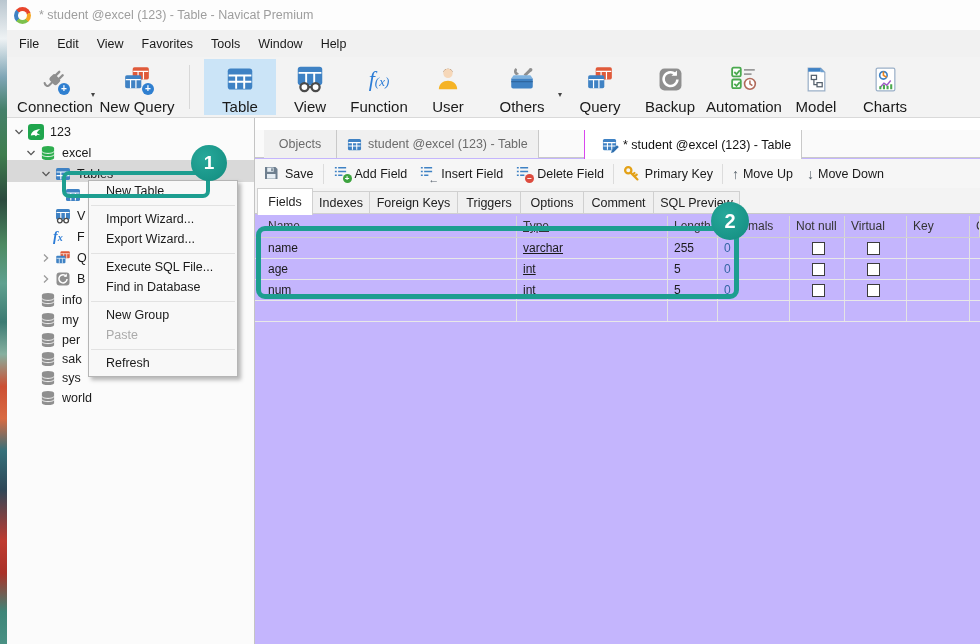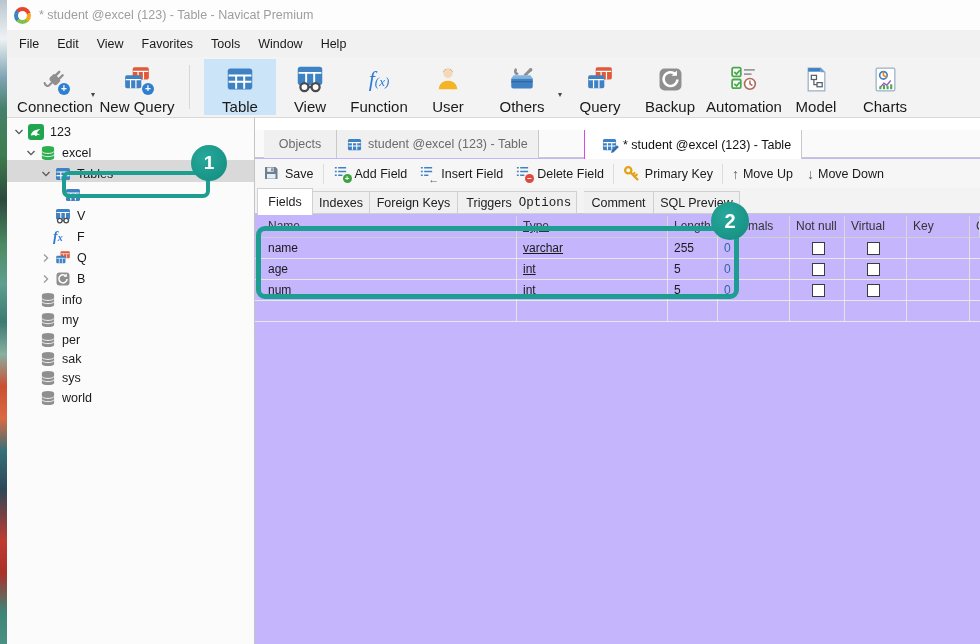--- a/index.html
+++ b/index.html
@@ -549,21 +549,21 @@
           <span class="arrow-glyph">↓</span>
           <span>Move Down</span>
         </div>
       </div>
 
       <div id="editor-tabs">
         <div class="etab active" style="left:2px;width:56px;"><span>Fields</span></div>
         <div class="etab" style="left:58px;width:57px;"><span>Indexes</span></div>
         <div class="etab" style="left:115px;width:88px;"><span>Foreign Keys</span></div>
         <div class="etab" style="left:203px;width:63px;"><span>Triggers</span></div>
-        <div class="etab" style="left:259px;width:63px;font-family:Liberation Mono, monospace;"><span>Options</span></div>
+        <div class="etab" style="left:266px;width:63px;"><span>Options</span></div>
         <div class="etab" style="left:329px;width:70px;"><span>Comment</span></div>
         <div class="etab" style="left:399px;width:86px;"><span>SQL Preview</span></div>
       </div>
 
       <div id="fields-grid">
         <div class="g-header">
           <span class="g-cell c-name">Name</span>
           <span class="g-cell c-type">Type</span>
           <span class="g-cell c-length">Length</span>
           <span class="g-cell c-dec">Decimals</span>
@@ -608,19 +608,33 @@
             <span class="g-cell c-length"></span>
           <span class="g-cell c-dec"></span>
             <span class="g-cell c-notnull"></span>
             <span class="g-cell c-virtual"></span>
           <span class="g-cell c-key"></span>
             <span class="g-cell c-clip"></span>
         </div>
       </div>
     </div>
 
+    <div id="context-menu">
+      <div class="cm-item">New Table</div>
+      <div class="cm-sep"></div>
+      <div class="cm-item">Import Wizard...</div>
+      <div class="cm-item">Export Wizard...</div>
+      <div class="cm-sep"></div>
+      <div class="cm-item">Execute SQL File...</div>
+      <div class="cm-item">Find in Database</div>
+      <div class="cm-sep"></div>
+      <div class="cm-item">New Group</div>
+      <div class="cm-item disabled">Paste</div>
+      <div class="cm-sep"></div>
+      <div class="cm-item">Refresh</div>
+    </div>
   </div>
 
   <div class="anno-rect" id="anno-rect-1" style="left:62px;top:171px;width:148px;height:27px;"></div>
   <div class="anno-circle" id="anno-circle-1">1</div>
   <div class="anno-rect" id="anno-rect-2" style="left:256px;top:226px;width:483px;height:73px;"></div>
   <div class="anno-circle" id="anno-circle-2">2</div>
 </div>
 
 </body></html>

